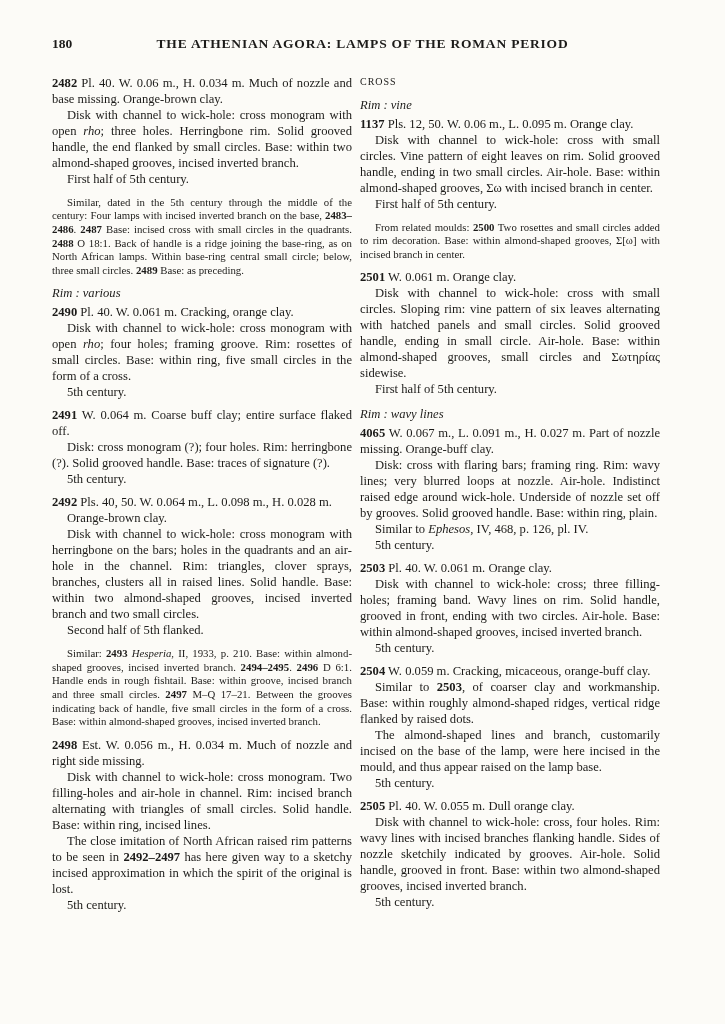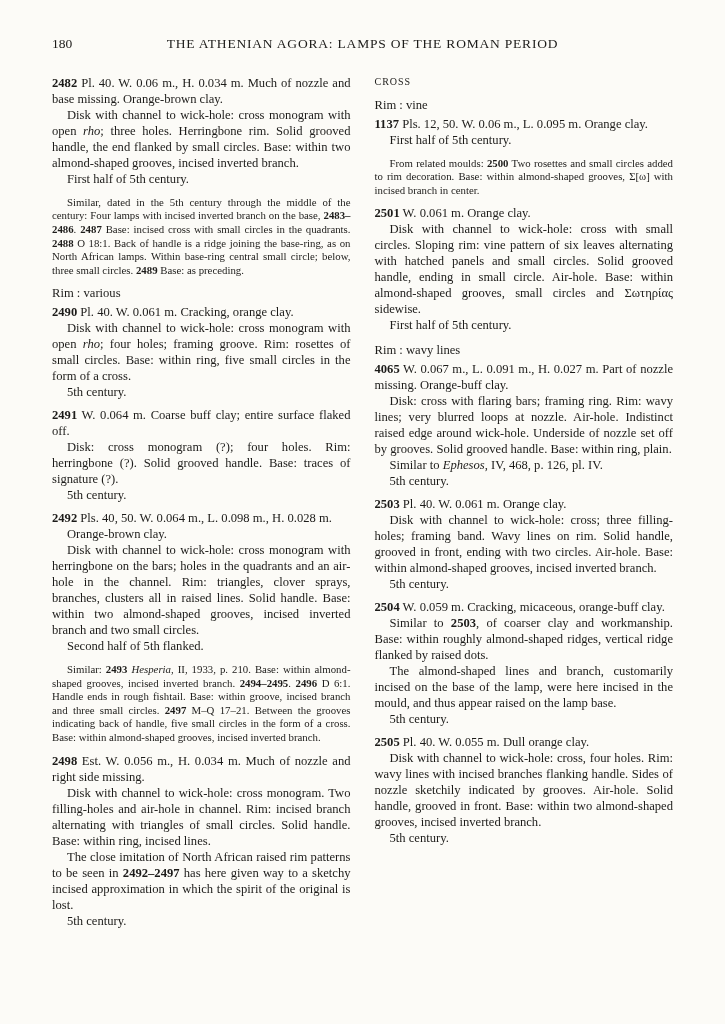--- a/index.html
+++ b/index.html
@@ -3,29 +3,29 @@
 <meta charset="utf-8">
 <style>
   html,body{margin:0;padding:0;background:#d8d5cf;}
   .page{
     width:725px;height:1024px;margin:0 auto;background:#fcfbf7;
     box-sizing:border-box;padding:36px 52px 28px 52px;
     font-family:"Liberation Serif","DejaVu Serif",serif;
     color:#1c1b19;position:relative;overflow:hidden;
   }
   .page-header{position:relative;text-align:center;font-size:13.5px;
-    letter-spacing:0.8px;margin-bottom:24px;white-space:nowrap;}
+    letter-spacing:0.8px;margin-bottom:24px;white-space:nowrap;font-weight:bold;}
   .page-number{position:absolute;left:0;top:0;letter-spacing:0;}
-  .columns{display:flex;gap:24px;align-items:flex-start;}
+  .columns{display:flex;gap:8px;align-items:flex-start;}
   .column{width:300px;font-size:12.6px;line-height:1.27;text-align:justify;}
   .block{margin:0 0 7px 0;}
   .block p{margin:0;}
   .block p.indent{text-indent:15px;}
   .block-note{font-size:10.8px;line-height:1.26;margin:8px 0 9px 0;}
-  .block-rim-heading{text-align:left;margin:9px 0 3px 0;}
+  .block-rim-heading{font-style:italic;text-align:left;margin:9px 0 3px 0;}
   .block-section-heading{text-align:left;font-size:10px;letter-spacing:1px;margin:0 0 2px 0;}
   b{font-weight:bold;}
   i{}
 </style>
 </head>
 <body>
 
 <div class="page">
   <div class="page-header">
     <span class="page-number">180</span>
@@ -72,20 +72,21 @@
       </div>
     <div class="column">
         <div class="block block-section-heading">
           <p>CROSS</p>
         </div>
         <div class="block block-rim-heading">
           <p>Rim : vine</p>
         </div>
         <div class="block block-entry">
           <p><b>1137</b> Pls. 12, 50. W. 0.06 m., L. 0.095 m. Orange clay.</p>
+          <p class="indent">Disk with channel to wick-hole: cross with small circles. Vine pattern of eight leaves on rim. Solid grooved handle, ending in two small circles. Air-hole. Base: within almond-shaped grooves, Σω with incised branch in center.</p>
           <p class="indent">First half of 5th century.</p>
         </div>
         <div class="block block-note">
           <p class="indent">From related moulds: <b>2500</b> Two rosettes and small circles added to rim decoration. Base: within almond-shaped grooves, Σ[ω] with incised branch in center.</p>
         </div>
         <div class="block block-entry">
           <p><b>2501</b> W. 0.061 m. Orange clay.</p>
           <p class="indent">Disk with channel to wick-hole: cross with small circles. Sloping rim: vine pattern of six leaves alternating with hatched panels and small circles. Solid grooved handle, ending in small circle. Air-hole. Base: within almond-shaped grooves, small circles and Σωτηρίας sidewise.</p>
           <p class="indent">First half of 5th century.</p>
         </div>

